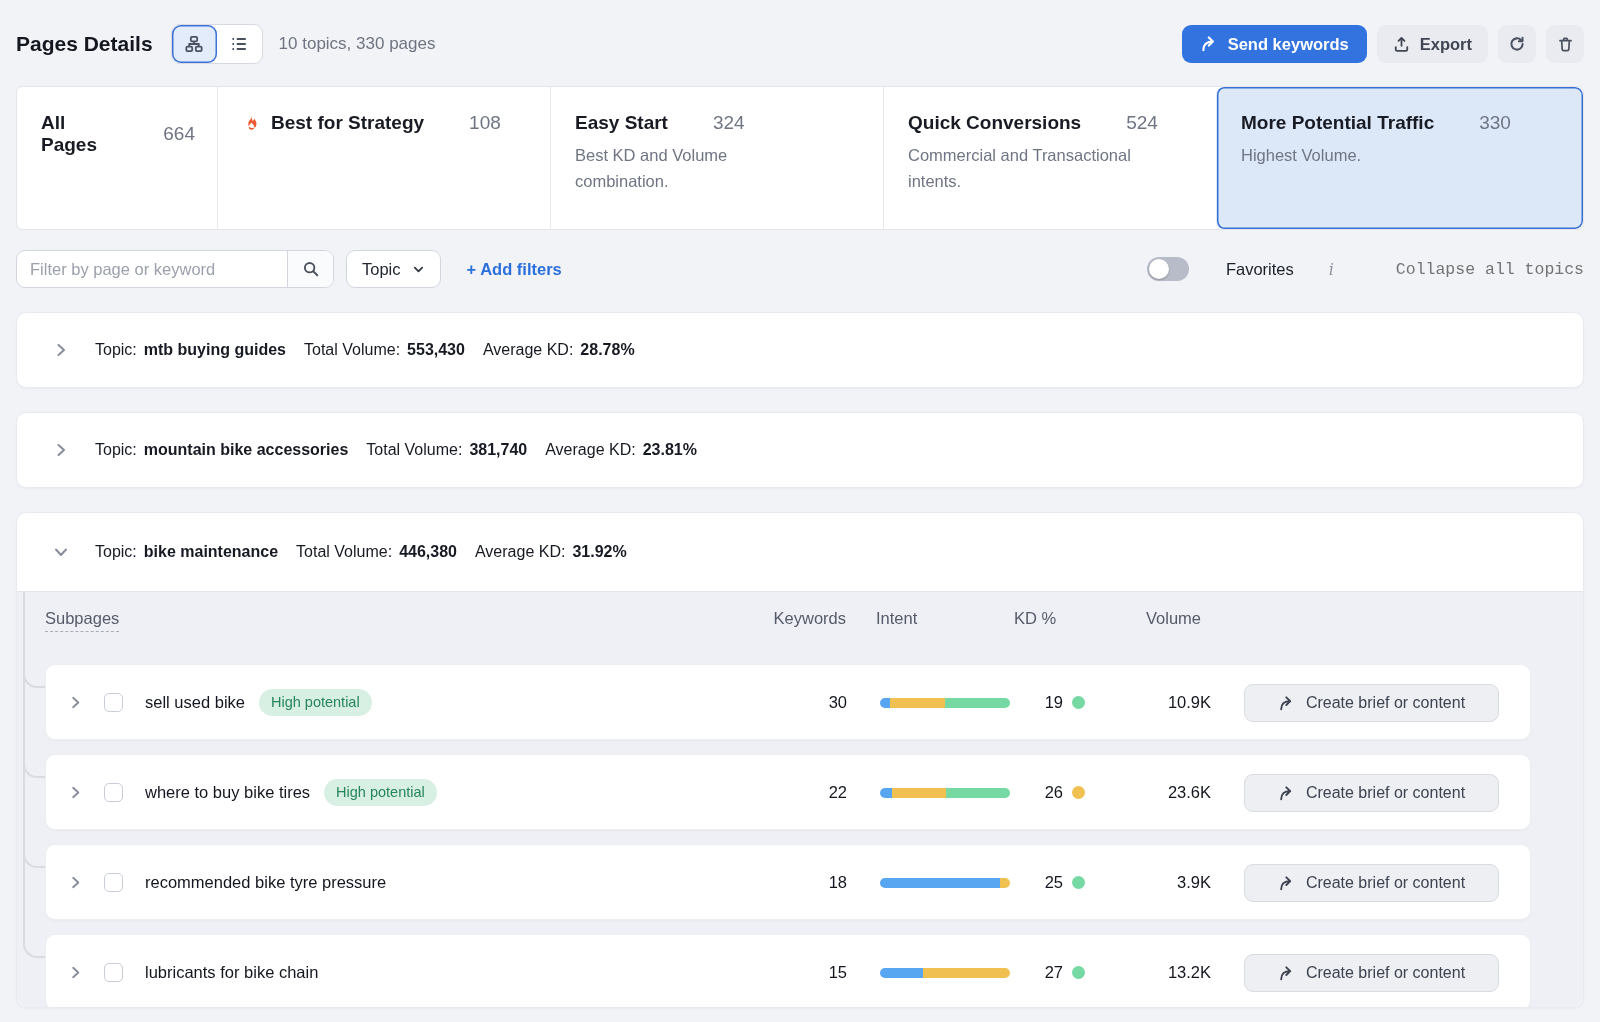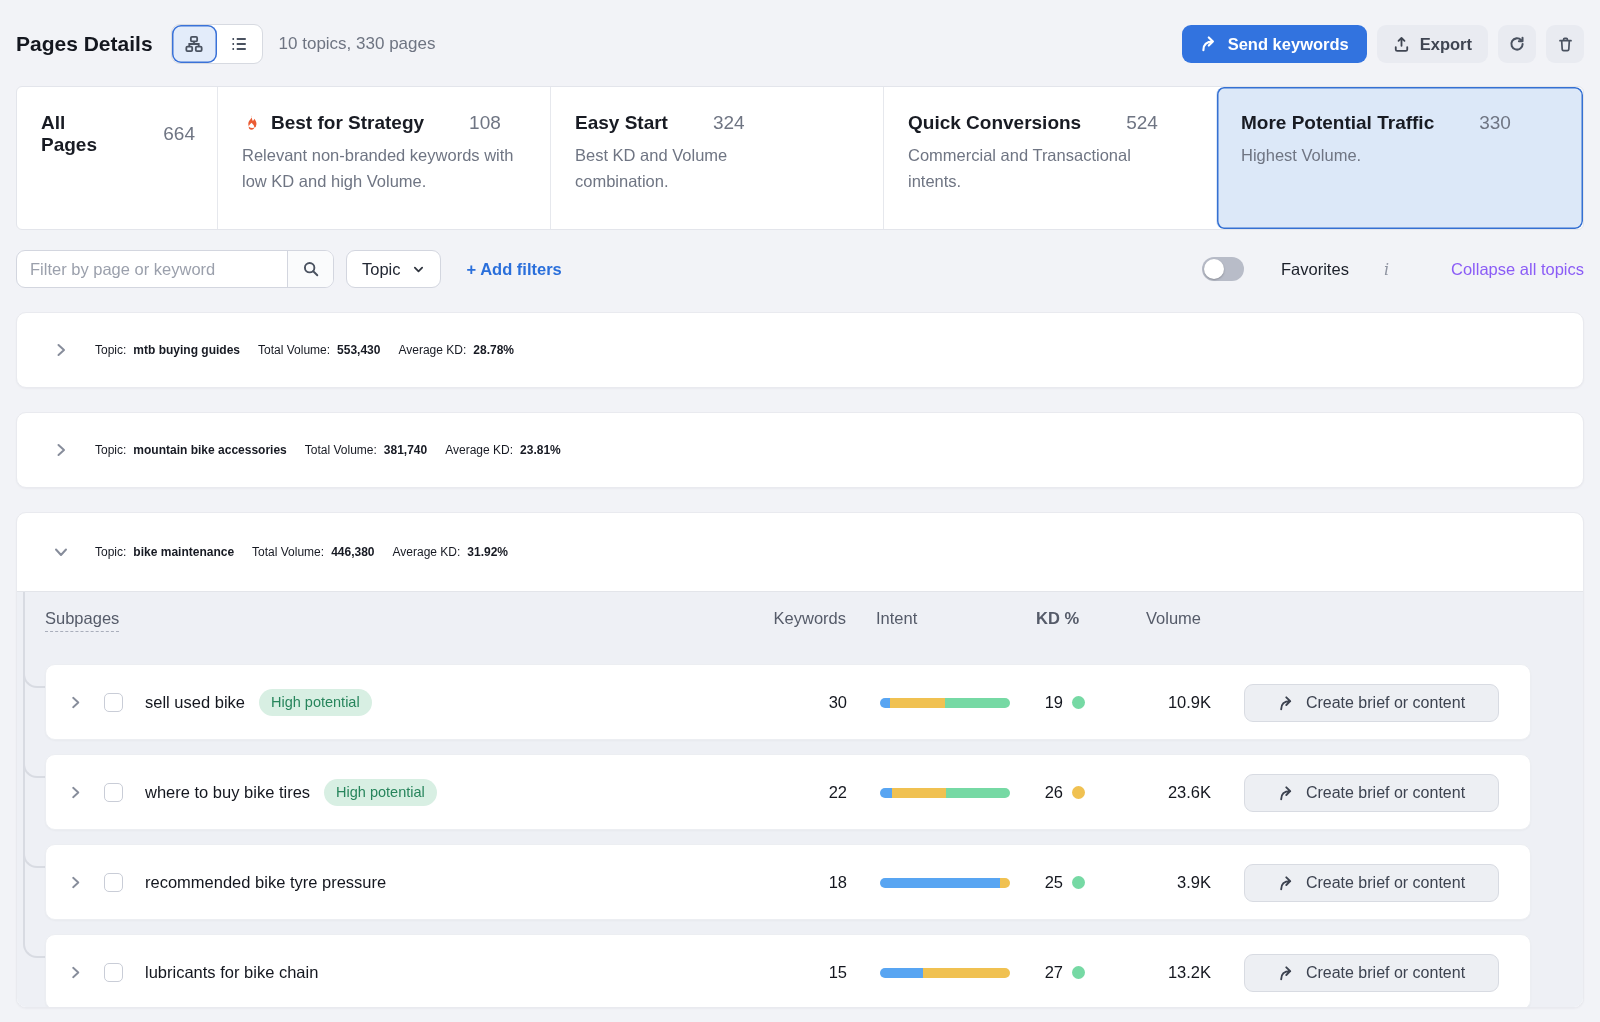--- a/index.html
+++ b/index.html
@@ -36,37 +36,37 @@
   .search input { flex:1; border:none; outline:none; padding:0 13px; font-size:16.5px; font-family:inherit; color:#1a1e28; background:transparent; }
   .search input::placeholder { color:#9ba0ac; }
   .search-btn { width:46px; border:none; border-left:1px solid #d3d6df; background:#fafbfc; display:flex; align-items:center; justify-content:center; cursor:pointer; }
   .topic-dd { margin-left:12px; height:38px; padding:0 15px; background:#fff; border:1px solid #d3d6df; border-radius:9px; display:flex; align-items:center; gap:11px; font-size:16.5px; color:#222733; cursor:pointer; }
   .add-filters { margin-left:26px; color:#2a6fdb; font-size:16.5px; font-weight:600; cursor:pointer; }
   .fav-group { margin-left:auto; display:flex; align-items:center;gap:24px; }
   .toggle { width:42px; height:24px; border-radius:12px; background:#b8bcc8; position:relative; cursor:pointer; }
   .toggle .knob { position:absolute; left:2px; top:2px; width:20px; height:20px; border-radius:50%; background:#fff; box-shadow:0 1px 2px rgba(0,0,0,.25); }
   .fav-label { margin-left:13px; font-size:16.5px; color:#1b1f29; }
   .info-i { margin-left:11px; font-family:"DejaVu Serif", serif; font-style:italic; font-size:16px; color:#8f94a1; cursor:pointer; }
-  .collapse-link { margin-left:38px; font-size:16.5px; color:#8b5cf6; cursor:pointer; }
+  .collapse-link { margin-left:38px; font-size:16.5px; color:#737373; cursor:pointer;font-family:Liberation Mono, monospace; }
 
   
   .topic-card { position:absolute; left:16px; right:16px; height:76px; background:#fff; border:1px solid #e9eaef; border-radius:10px; box-shadow:0 1px 2px rgba(20,24,40,.04); display:flex; align-items:center; padding-left:36px; cursor:pointer; }
-  .topic-text { margin-left:26px; display:flex; align-items:center; gap:18px; font-size:12px; color:#171a23; }
+  .topic-text { margin-left:26px; display:flex; align-items:center; gap:18px; font-size:16px; color:#171a23; }
   .tt-group { display:flex; gap:7px; }
   .tt-bold { font-weight:700; }
 
   
   .topic-section { position:absolute; left:16px; right:16px; top:512px; height:496px; background:#fff; border:1px solid #e9eaef; border-radius:10px; box-shadow:0 1px 2px rgba(20,24,40,.04); overflow:hidden; }
   .section-head { height:78px; display:flex; align-items:center; padding-left:36px; cursor:pointer; }
   .section-body { position:absolute; top:78px; left:0; right:0; bottom:0; background:#eef0f5; border-top:1px solid #e3e5ea; }
   .col-label { position:absolute; top:17px; font-size:16.5px; color:#555b69; }
   .col-subpages { left:28px; border-bottom:1.5px dashed #a9aebb; padding-bottom:3px; cursor:pointer; }
   .col-keywords { left:729px; width:100px; text-align:right; }
   .col-intent { left:859px; }
-  .col-kd { left:1019px;font-weight:bold; }
+  .col-kd { left:997px; }
   .col-volume { left:1129px; }
 
   .trunk { position:absolute; left:6px; top:0; width:2px; height:339px; background:#d8dbe2; }
   .elbow { position:absolute; left:6px; width:24px; height:27px; border-left:2px solid #d8dbe2; border-bottom:2px solid #d8dbe2; border-bottom-left-radius:14px; }
 
   .rows { position:absolute; top:72px; left:28px; right:52px; }
   .row { position:relative; height:76px; margin-bottom:14px; background:#fff; border:1px solid #eceef2; border-radius:10px; box-shadow:0 1px 2px rgba(20,24,40,.03); }
   .row-left { position:absolute; left:22px; top:0; bottom:0; display:flex; align-items:center; }
   .checkbox { width:19px; height:19px; margin-left:21px; border:1.5px solid #c9cdd7; border-radius:5px; background:#fff; cursor:pointer; }
   .row-name { margin-left:22px; font-size:16.5px; color:#14171f; }
@@ -159,21 +159,20 @@
     <div class="tab" style="width:333px">
       <div class="tab-title-row">
         <span>
           <svg width="19" height="19" viewBox="0 0 16 16">
             <path fill="#ea5b33" d="M8.4 1.2c.5 2.4-3.1 4-3.1 7.2a3.45 3.45 0 0 0 6.9 0c0-1.9-1.1-2.9-1.55-4.3-.55.8-1.1 1.15-1.4 2.1C8.55 4.7 7.7 3 8.4 1.2zM8 13.2a2.3 2.3 0 0 1-2.3-2.3c0-1.5 1.2-2.4 2.3-3.6 1.1 1.2 2.3 2.1 2.3 3.6A2.3 2.3 0 0 1 8 13.2z"></path>
           </svg>
         </span>
         <span class="tab-label">Best for Strategy</span>
         <span class="tab-count">108</span>
       </div>
-      <div class="tab-desc" style="max-width:292px">Relevant non-branded keywords with low KD and high Volume.</div>
     </div>
     <div class="tab" style="width:333px">
       <div class="tab-title-row">
         <span class="tab-label">Easy Start</span>
         <span class="tab-count">324</span>
       </div>
       <div class="tab-desc" style="max-width:210px">Best KD and Volume combination.</div>
     </div>
     <div class="tab" style="width:333px">
       <div class="tab-title-row">

